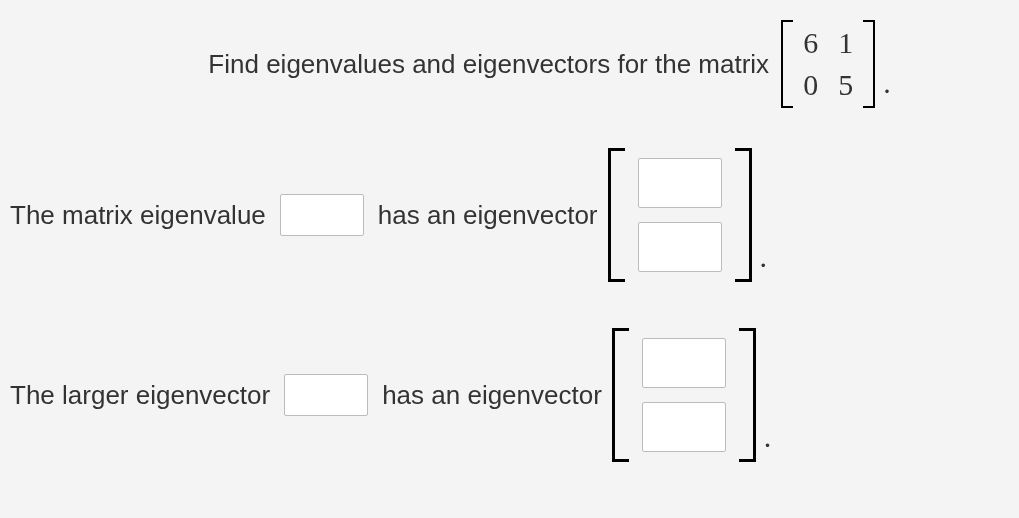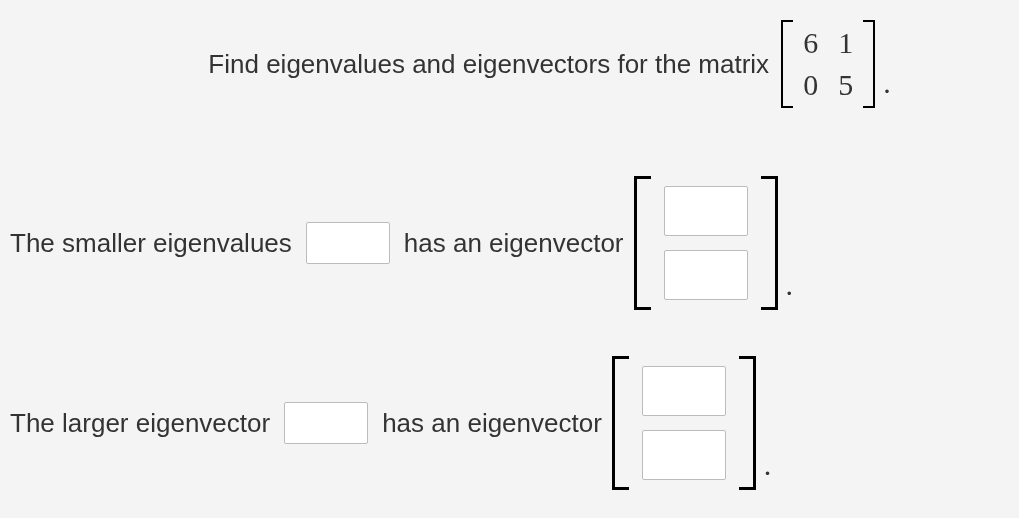--- a/index.html
+++ b/index.html
@@ -13,21 +13,21 @@
       font-size: 26px;
       color: #333;
     }
     .container {
       padding: 20px 10px 20px 10px;
     }
     .prompt-row {
       display: flex;
       align-items: center;
       justify-content: center;
-      margin-bottom: 60px;
+      margin-bottom: 32px;
       padding-left: 80px;
     }
     .prompt-text {
       margin-right: 12px;
     }
     .matrix {
       display: inline-flex;
       align-items: stretch;
       font-family: "Times New Roman", serif;
       font-size: 30px;
@@ -145,21 +145,21 @@
         <span>1</span>
         <span>0</span>
         <span>5</span>
       </span>
       <span class="bracket-right"></span>
     </span>
     <span class="period">.</span>
   </div>
 
   <div class="answer-row">
-    <span class="label-text">The smaller eigenvalues</span>
+    <span class="label-text">The matrix eigenvalue</span>
     <span class="input-box"></span>
     <span class="label-text">has an eigenvector</span>
     <span class="vec-wrap">
       <span class="vec-matrix">
         <span class="bracket-left"></span>
         <span class="vec-cells">
           <span class="input-box"></span>
           <span class="input-box"></span>
         </span>
         <span class="bracket-right"></span>

